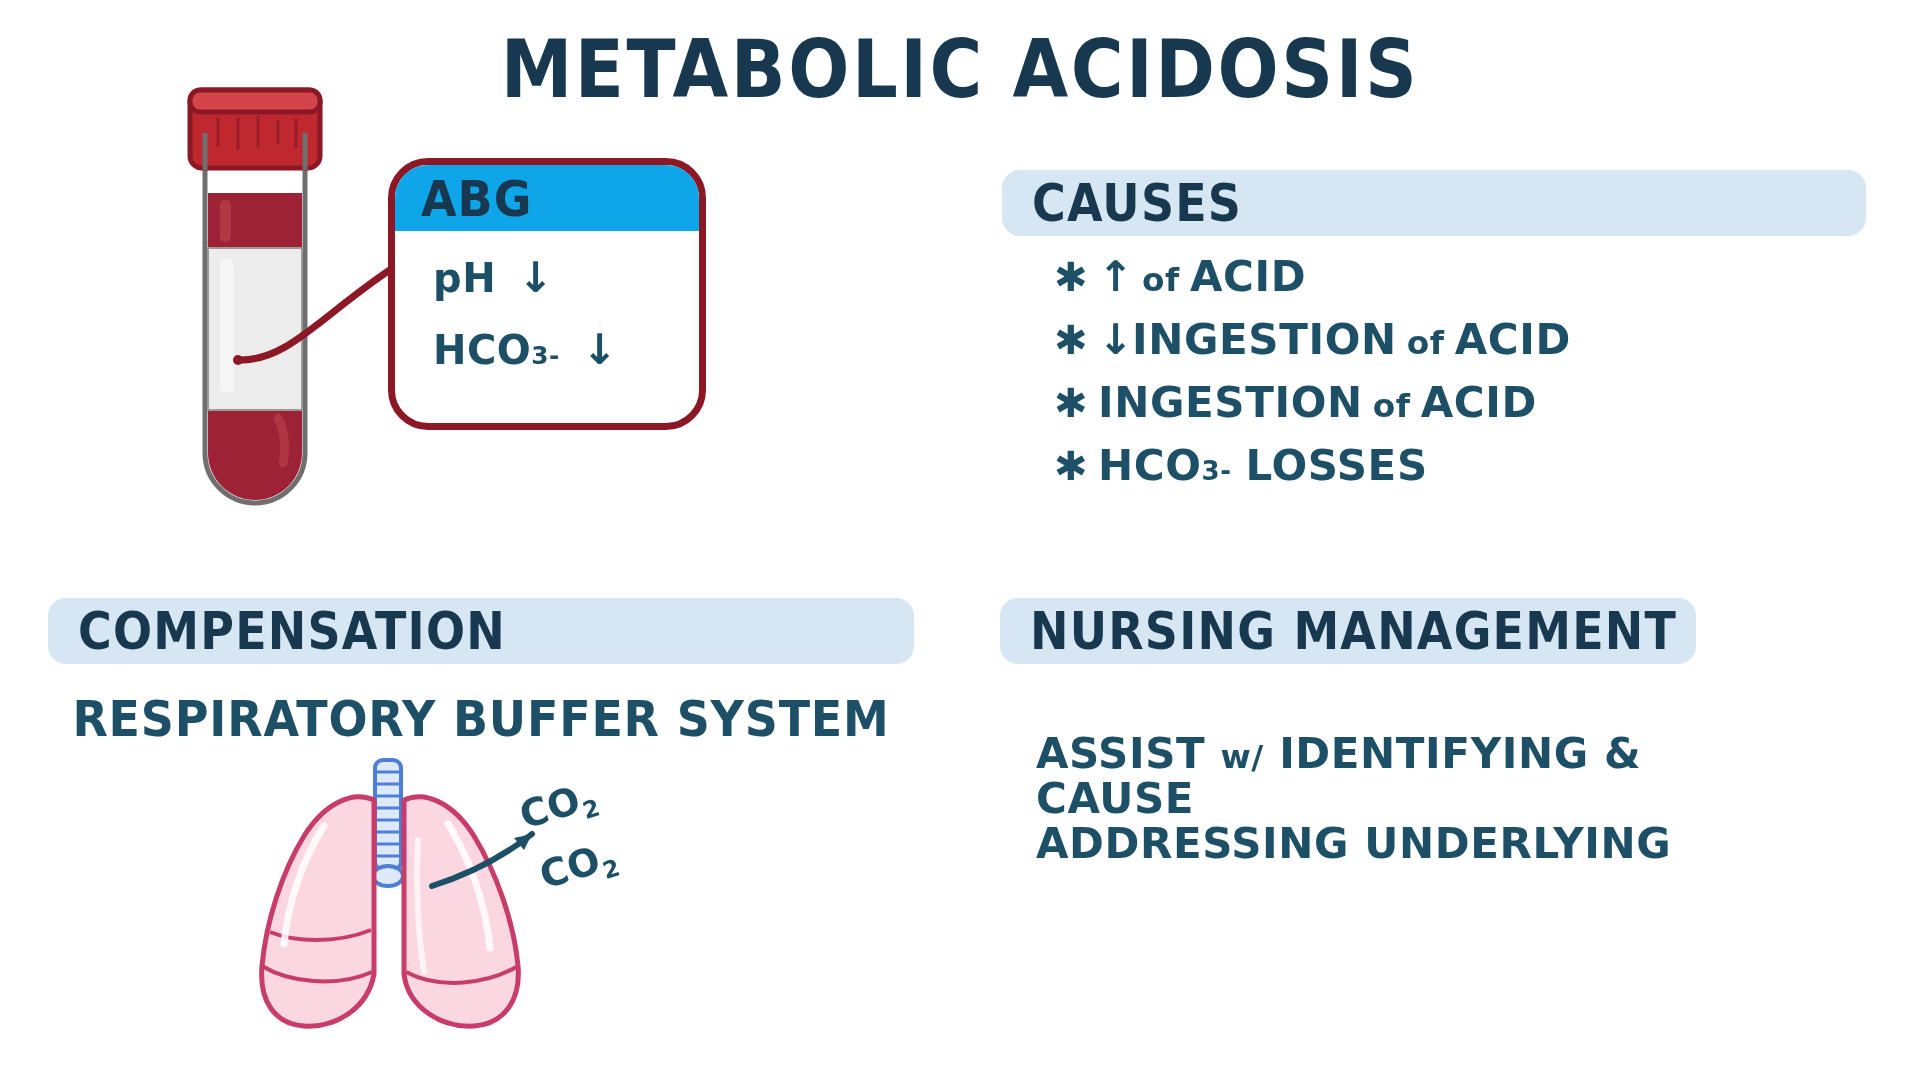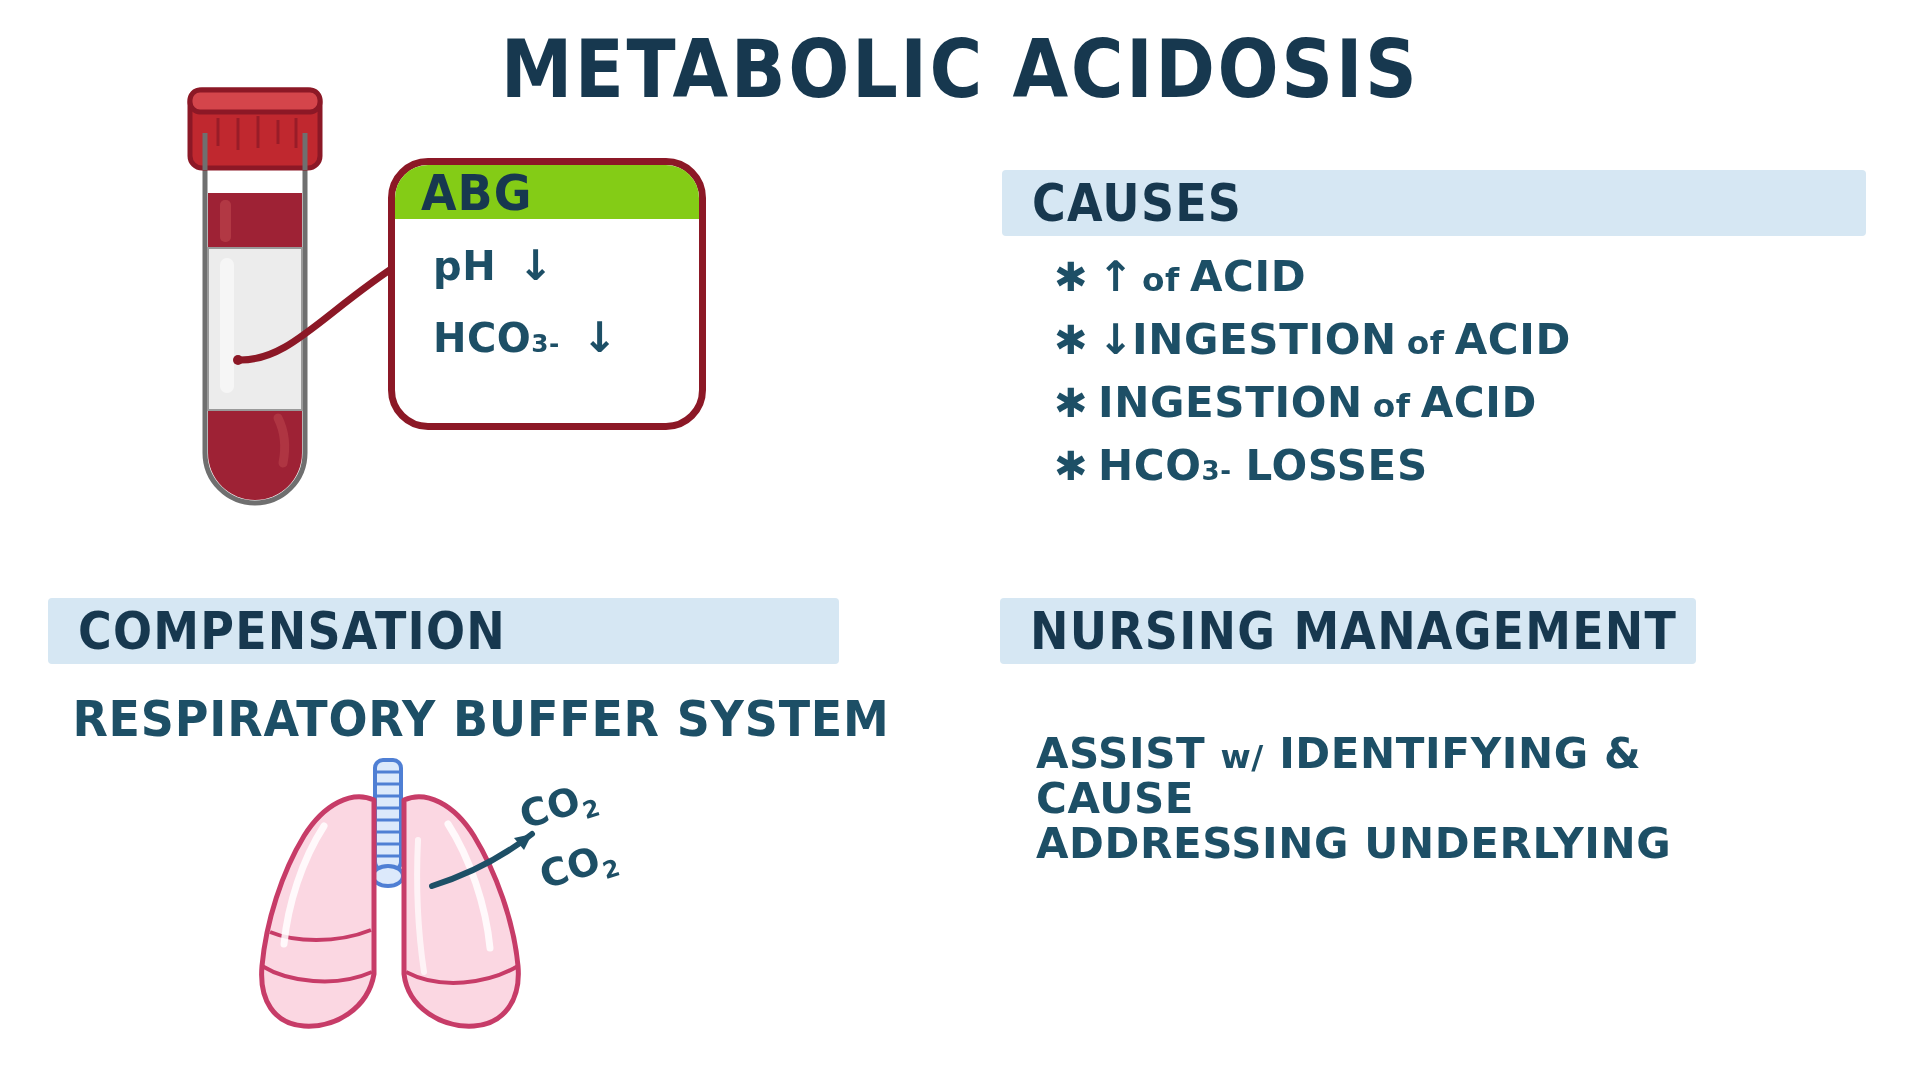--- a/index.html
+++ b/index.html
@@ -60,22 +60,22 @@
     top: 158px;
     width: 318px;
     height: 272px;
     border: 7px solid #8c1826;
     border-radius: 40px;
     background: #ffffff;
     box-sizing: border-box;
     overflow: hidden;
   }
   #abg-head {
-    height: 54px;
-    background: #84cc16;
+    height: 66px;
+    background: #0ea5e9;
     display: flex;
     align-items: center;
     padding-left: 26px;
     box-sizing: border-box;
   }
   #abg-head span {
     font-size: 46px;
     font-weight: 700;
     color: #17384f;
     letter-spacing: 1px;
@@ -97,37 +97,37 @@
     font-size: 42px;
     line-height: 1;
   }
   sub { font-size: 0.62em; }
   sup { font-size: 0.62em; }
 
   
   .band {
     position: absolute;
     background: #d6e7f3;
-    border-radius: 4px;
+    border-radius: 18px;
     display: flex;
     align-items: center;
     padding-left: 30px;
     box-sizing: border-box;
   }
   .band span {
     font-size: 46px;
     font-weight: 700;
     color: #17384f;
     letter-spacing: 1.2px;
     transform: scaleY(1.12);
     white-space: nowrap;
   }
 
   #band-causes       { left: 1002px; top: 170px; width: 864px; height: 66px; }
-  #band-compensation { left: 48px;   top: 598px; width: 791px; height: 66px; }
+  #band-compensation { left: 48px;   top: 598px; width: 866px; height: 66px; }
   #band-nursing      { left: 1000px; top: 598px; width: 696px; height: 66px; }
 
   
   #causes-list {
     position: absolute;
     left: 1054px;
     top: 256px;
     width: 820px;
   }
   .cause-item {

